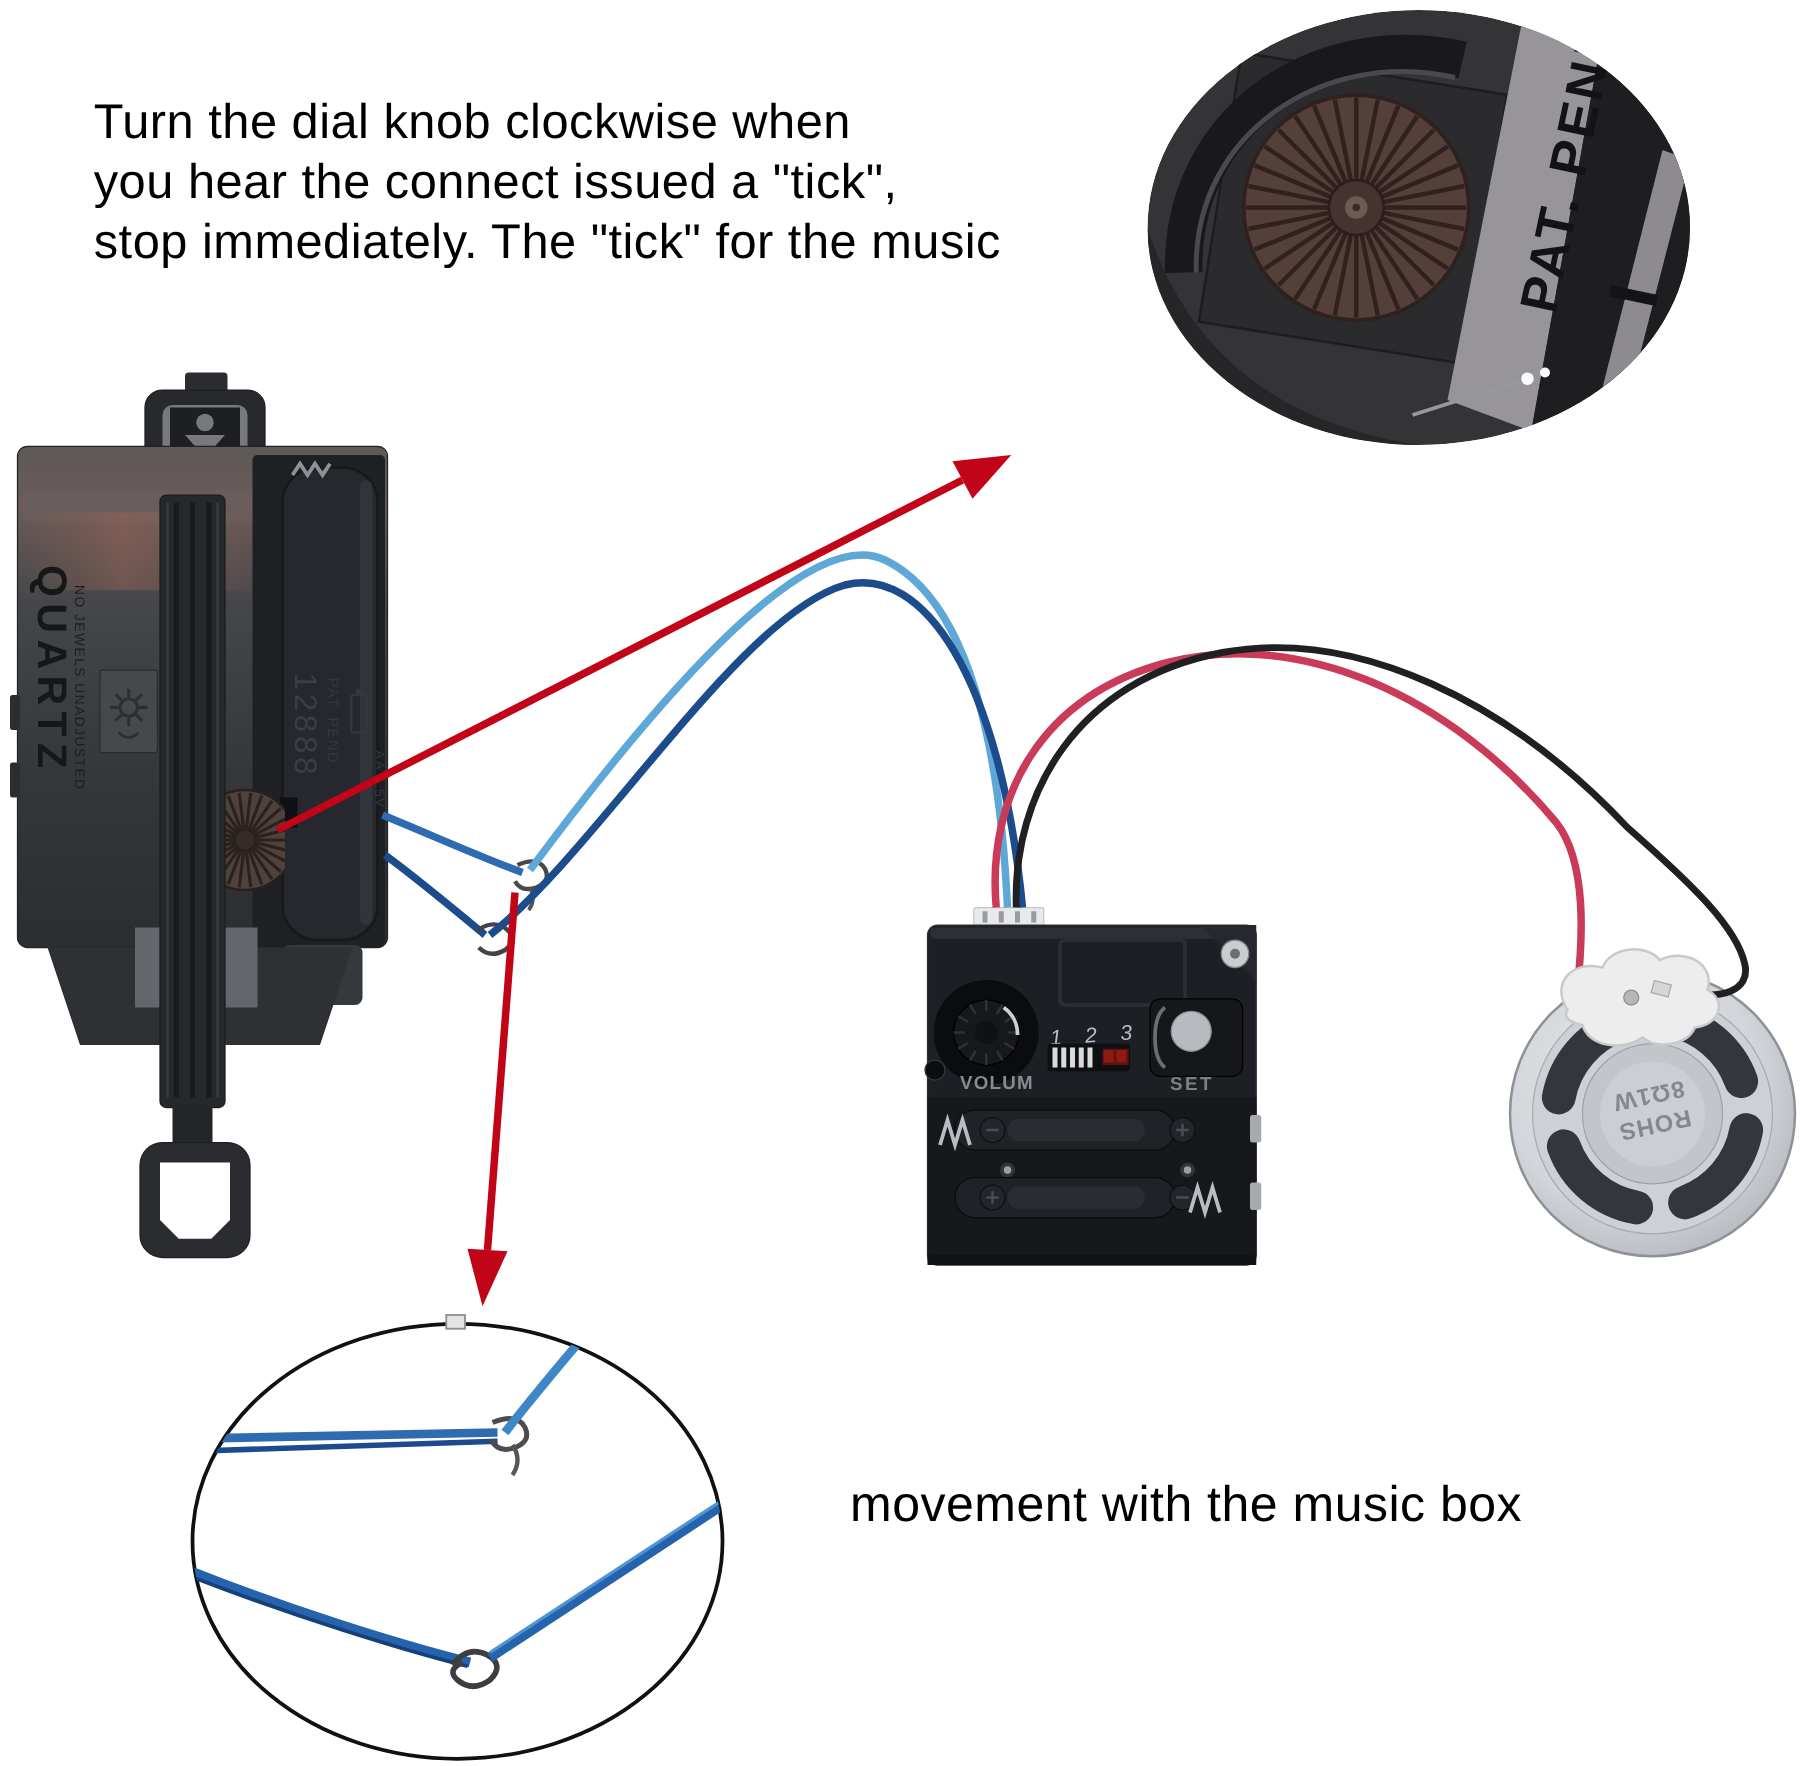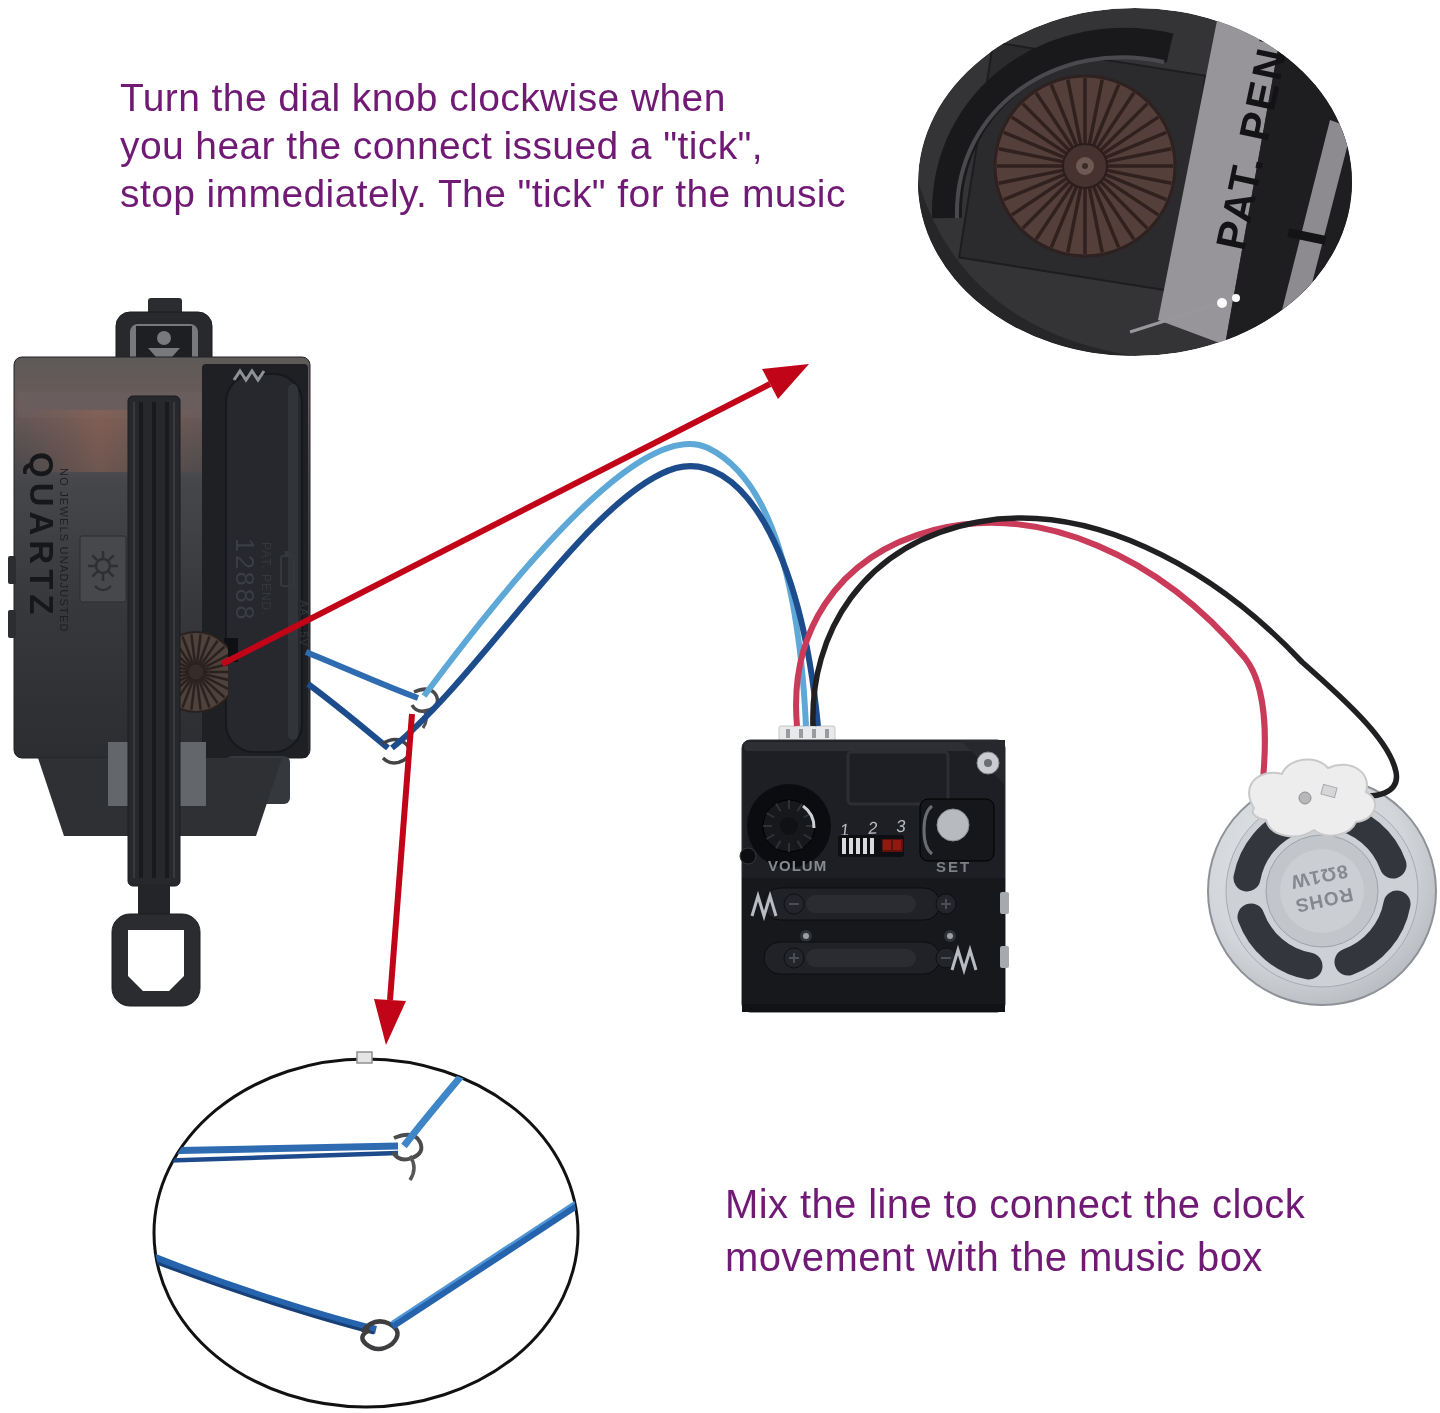--- a/index.html
+++ b/index.html
@@ -1,37 +1,36 @@
 <!DOCTYPE html>
 <html><head>
 <meta charset="utf-8">
 <style>
   html,body{margin:0;padding:0;background:#ffffff;}
   .stage{position:relative;width:1440px;height:1413px;background:#fff;overflow:hidden;
          font-family:"Liberation Sans", sans-serif;}
   .stage svg{position:absolute;left:0;top:0;}
-  .caption{position:absolute;color:#701a75;margin-left:45px;}
+  .caption{position:absolute;color:#000000;}
   .caption .ln{white-space:nowrap;}
   .caption.top{left:75px;top:74px;font-size:39px;line-height:48px;letter-spacing:.4px;}
   .caption.bottom{left:680px;top:1178px;font-size:40px;line-height:53px;letter-spacing:.4px;}
   text{font-family:"Liberation Sans", sans-serif;}
 </style>
 </head>
 <body>
 
 <div class="stage">
 
   <div class="caption top">
     <div class="ln">Turn the dial knob clockwise when</div>
     <div class="ln">you hear the connect issued a "tick",</div>
     <div class="ln">stop immediately. The "tick" for the music</div>
   </div>
 
   <div class="caption bottom">
-    <div class="ln">Mix the line to connect the clock</div>
     <div class="ln">movement with the music box</div>
   </div>
 
   <svg width="1440" height="1413" viewBox="0 0 1440 1413">
     <defs>
       <linearGradient id="gBody" x1="0" y1="0" x2="0" y2="1">
         <stop offset="0" stop-color="#5d5a58"></stop>
         <stop offset="0.12" stop-color="#6b5a58"></stop>
         <stop offset="0.32" stop-color="#44464a"></stop>
         <stop offset="0.65" stop-color="#35373b"></stop>

